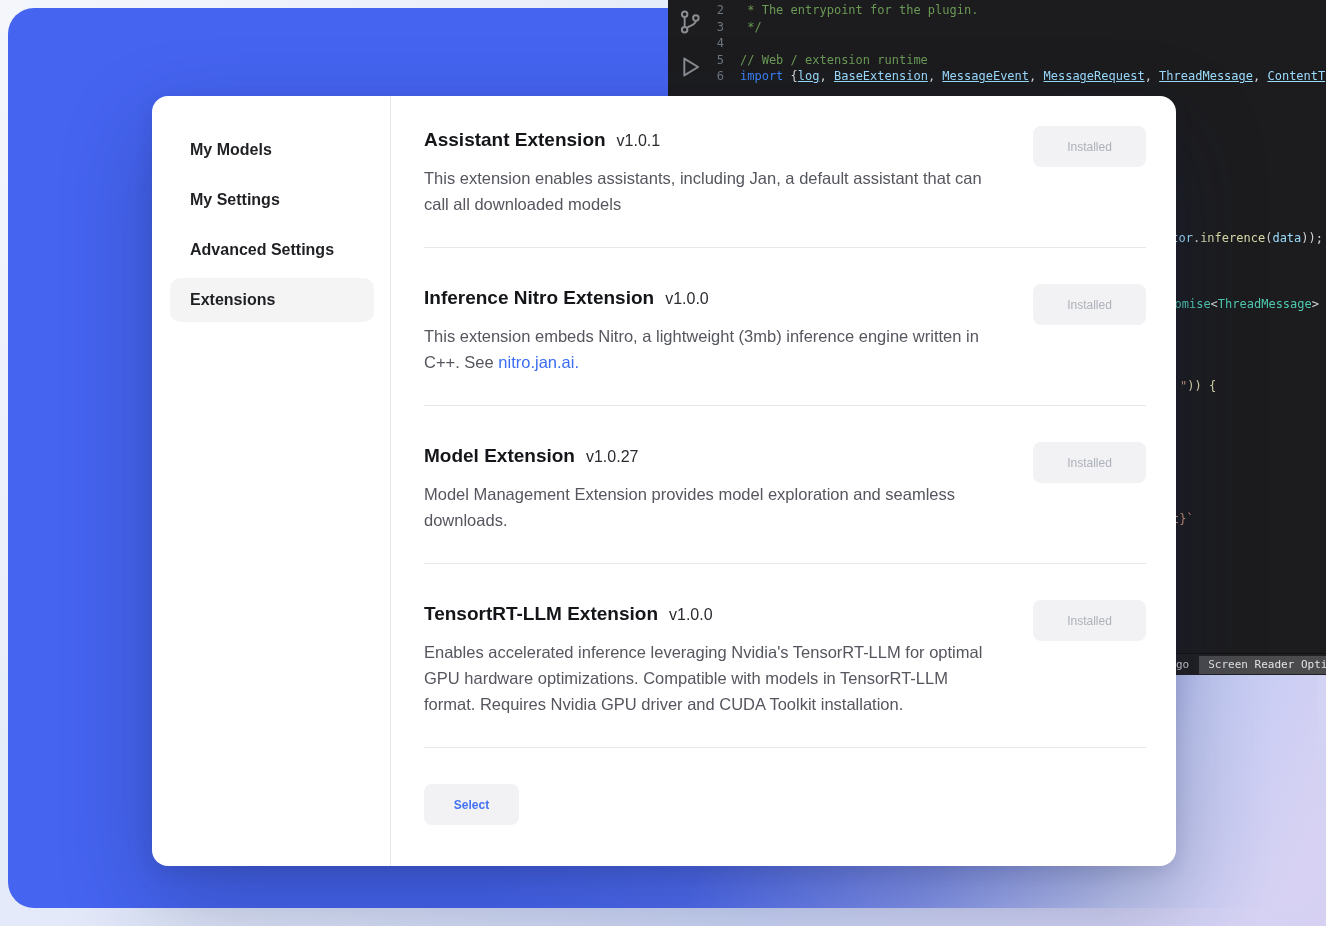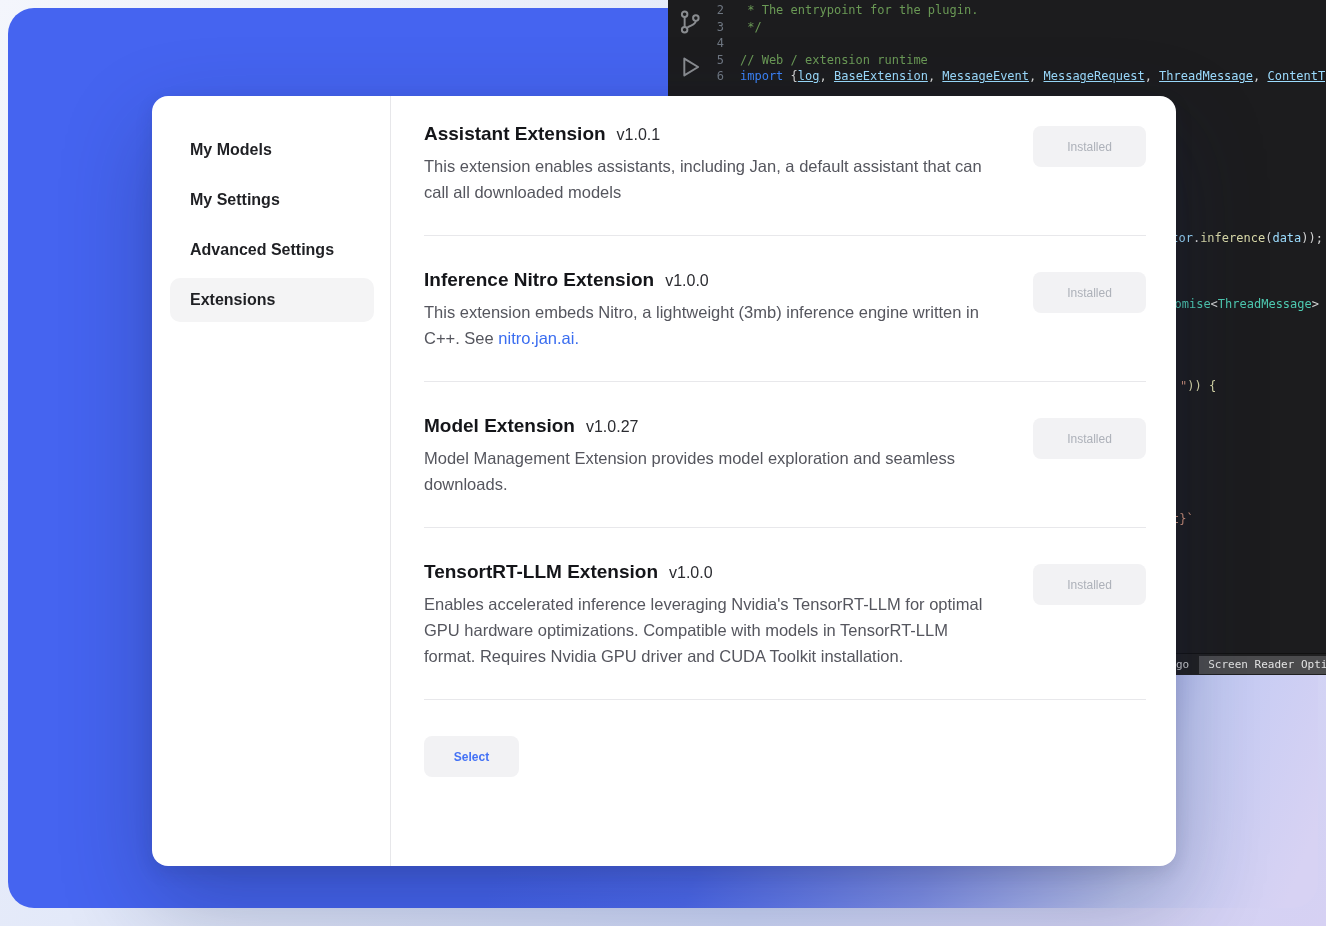--- a/index.html
+++ b/index.html
@@ -70,21 +70,21 @@
   }
   .nav-item.active { background:#f4f4f5; }
 
   .content { flex:1; padding:28px 30px 0 33px; }
   .section {
     display:flex; justify-content:space-between; align-items:flex-start;
     padding-bottom:30px; margin-bottom:34px; border-bottom:1px solid #e8e8eb;
   }
   .section.last { border-bottom:none; margin-bottom:0; }
   .ext-info { max-width:575px; }
-  .ext-head { line-height:20px; }
+  .ext-head { line-height:32px; }
   .ext-name { font-size:19px; font-weight:700; color:#141519; }
   .ext-version { font-size:16px; font-weight:400; color:#2b2c31; margin-left:11px; }
   .ext-desc { margin-top:8px; font-size:16.5px; line-height:26px; color:#55565e; }
   .ext-link { color:#3a6df0; text-decoration:none; cursor:pointer; }
   .btn {
     height:41px; min-width:113px; padding:0 24px; border:none; border-radius:8px;
     background:#f2f2f4; color:#adb1b9; font-family:inherit; font-size:12px; font-weight:500;
     cursor:default; flex:0 0 auto; margin-top:2px;
   }
   .btn.select { min-width:95px; color:#4472f5; font-weight:700; cursor:pointer; }

